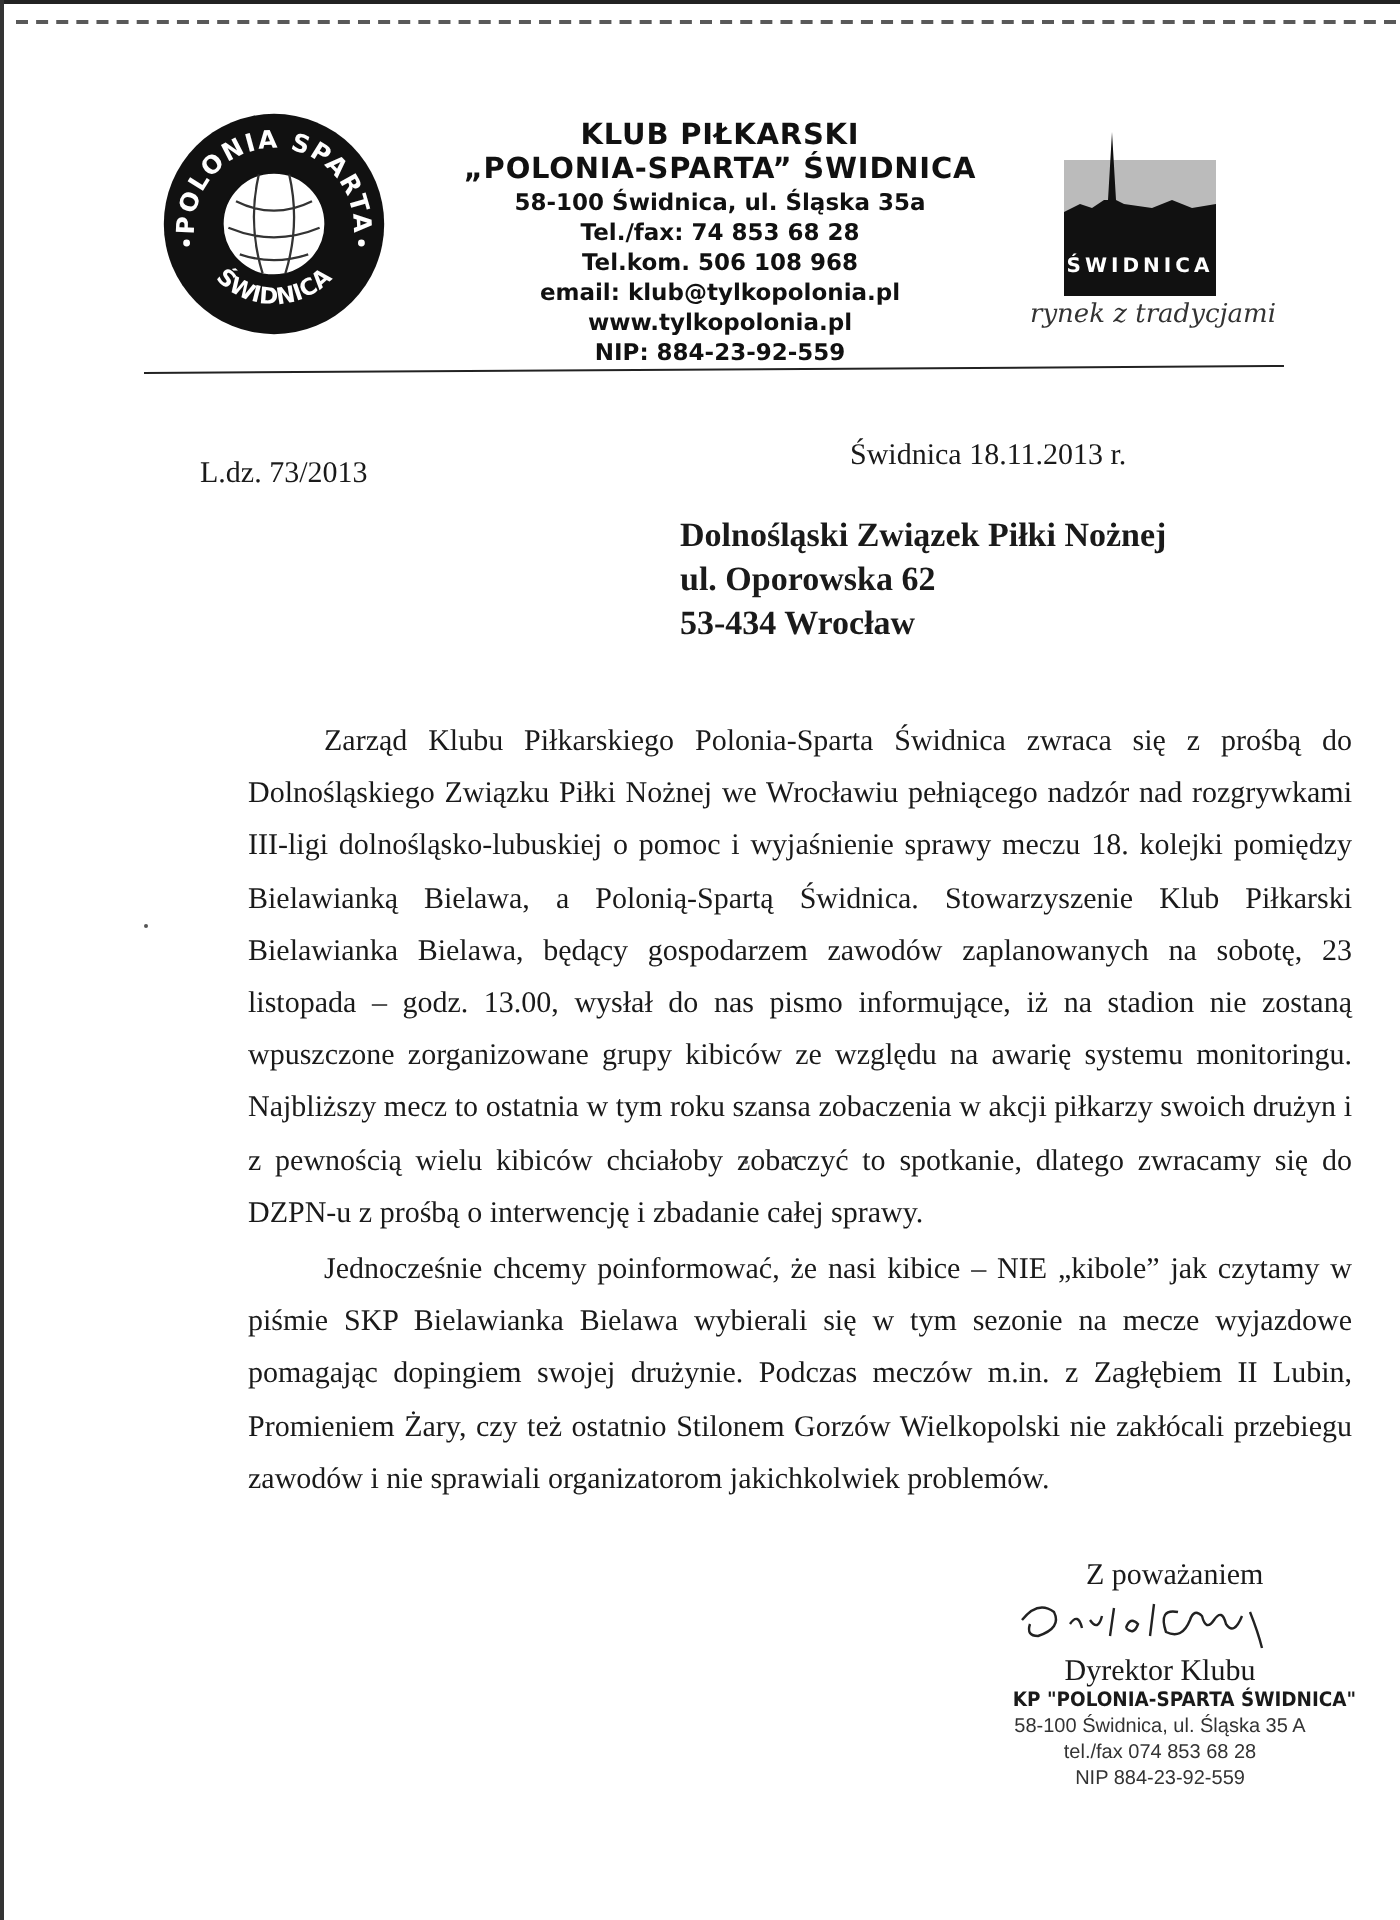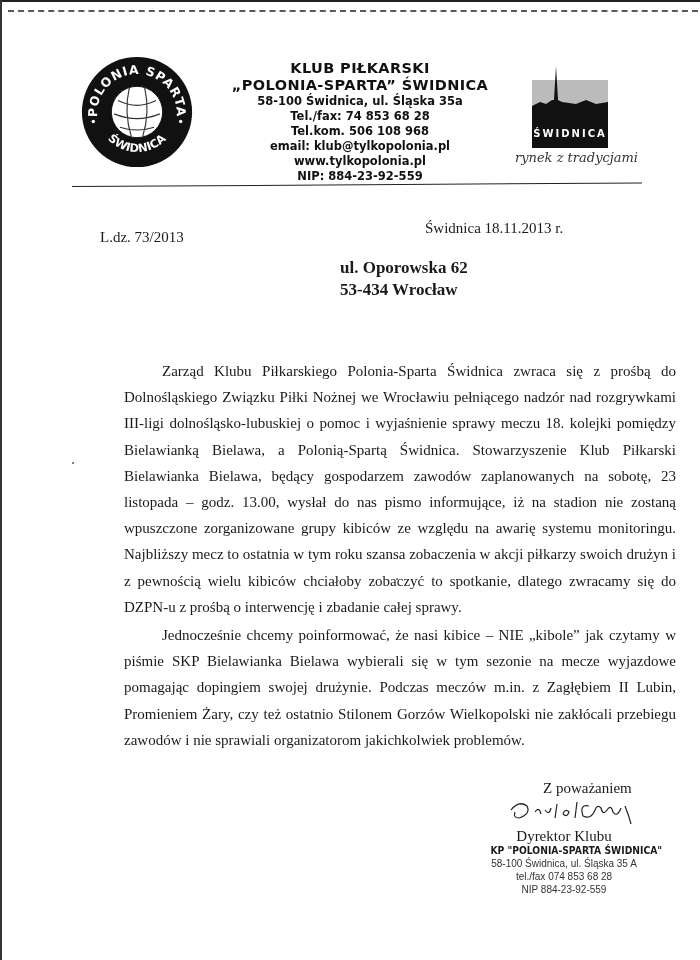--- a/index.html
+++ b/index.html
@@ -42,21 +42,21 @@
 
     .body-text { left: 124px; width: 552px; font-size: 15px; line-height: 26.2px; text-align: justify; }
     .body-text p { margin: 0; }
     .para1 { top: 358px; }
     .para2 { top: 622px; }
     .indent { text-indent: 38px; }
 
     .closing { left: 515px; top: 780px; font-size: 15px; margin-left: 28px; }
     .signature { left: 505px; top: 796px; width: 140px; height: 30px; }
     .signature svg { width: 100%; height: 100%; }
-    .stamp { left: 484px; top: 828px; width: 160px; text-align: center; }
+    .stamp { left: 500px; top: 828px; width: 160px; text-align: center; }
     .stamp-title { font-size: 15px; line-height: 16px; }
     .stamp-club { font-family: "DejaVu Sans", sans-serif; font-weight: bold; font-size: 10px; line-height: 13px; transform: scaleX(0.92); white-space: nowrap; }
     .stamp-line { font-family: Liberation Sans, sans-serif; font-size: 10px; line-height: 13px; color: #333; white-space: nowrap; }
     .speck { width: 2px; height: 2px; background: #555; border-radius: 50%; }
   </style>
 </head>
 <body>
 
 <div class="abs frame-top"></div>
 <div class="abs frame-left"></div>
@@ -101,20 +101,21 @@
 </div>
 <div class="abs city-name">ŚWIDNICA</div>
 <div class="abs city-caption">rynek z tradycjami</div>
 
 <div class="abs header-rule"></div>
 
 <div class="abs ref">L.dz. 73/2013</div>
 <div class="abs date">Świdnica 18.11.2013 r.</div>
 
 <div class="abs recipient">
+  <div>Dolnośląski Związek Piłki Nożnej</div>
   <div>ul. Oporowska 62</div>
   <div>53-434 Wrocław</div>
 </div>
 
 <div class="abs body-text para1">
   <p class="indent">Zarząd Klubu Piłkarskiego Polonia-Sparta Świdnica zwraca się z prośbą do Dolnośląskiego Związku Piłki Nożnej we Wrocławiu pełniącego nadzór nad rozgrywkami III-ligi dolnośląsko-lubuskiej o pomoc i wyjaśnienie sprawy meczu 18. kolejki pomiędzy Bielawianką Bielawa, a Polonią-Spartą Świdnica. Stowarzyszenie Klub Piłkarski Bielawianka Bielawa, będący gospodarzem zawodów zaplanowanych na sobotę, 23 listopada – godz. 13.00, wysłał do nas pismo informujące, iż na stadion nie zostaną wpuszczone zorganizowane grupy kibiców ze względu na awarię systemu monitoringu. Najbliższy mecz to ostatnia w tym roku szansa zobaczenia w akcji piłkarzy swoich drużyn i z pewnością wielu kibiców chciałoby zobaczyć to spotkanie, dlatego zwracamy się do DZPN-u z prośbą o interwencję i zbadanie całej sprawy.</p>
 </div>
 <div class="abs speck" style="left:72px; top:462px;"></div>
 <div class="abs speck" style="left:372px; top:580px;"></div>
 <div class="abs speck" style="left:396px; top:578px;"></div>

